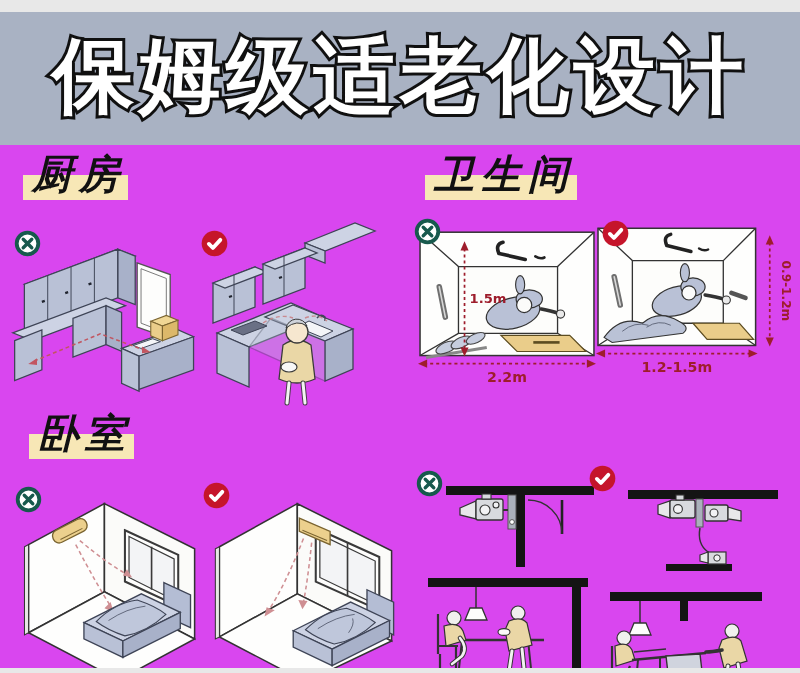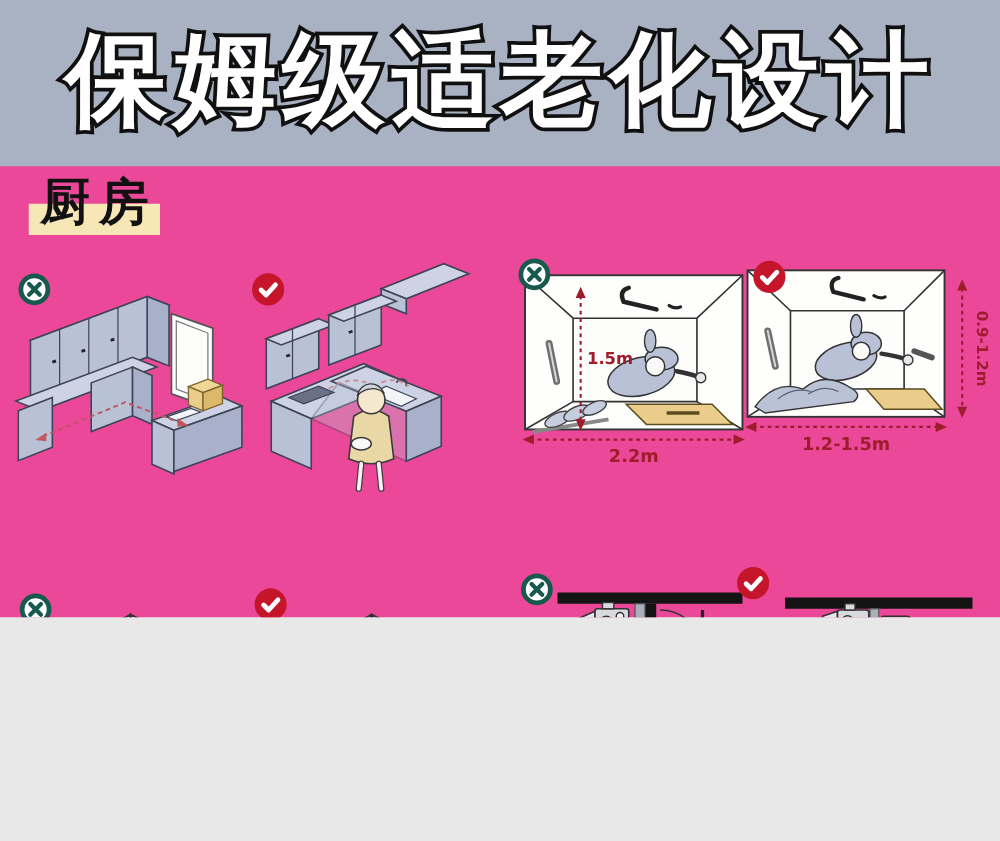--- a/index.html
+++ b/index.html
@@ -1,35 +1,35 @@
 <!DOCTYPE html>
 <html><head>
 <meta charset="utf-8">
 <style>
   html,body{margin:0;padding:0;background:#e8e8e8;}
   .poster{
-    position:relative;width:800px;height:494px;margin:0 auto;
-    background:#ec4899;overflow:hidden;
+    position:relative;width:800px;height:656px;margin:12px auto;
+    background:#d946ef;overflow:hidden;
     font-family:"DejaVu Sans","Liberation Sans",sans-serif;
   }
   
   .header-band{
     position:absolute;left:0;top:0;width:800px;height:133px;
     background:#a9b2c3;display:flex;align-items:center;justify-content:center;
   }
   .poster-title{
     margin:0;font-size:82px;font-weight:900;letter-spacing:5px;
     color:#ffffff;-webkit-text-stroke:6px #101010;paint-order:stroke fill;
     white-space:nowrap;transform:translateY(-2px);
   }
   
   .sec-label{position:absolute;z-index:3;}
   .sec-label .txt{
     position:relative;z-index:2;font-size:40px;font-weight:900;color:#111;
-    letter-spacing:7px;line-height:1.1;white-space:nowrap;
+    letter-spacing:7px;line-height:1.1;white-space:nowrap;font-style:italic;
   }
   .sec-label .hl{
     position:absolute;z-index:1;left:-9px;right:-2px;bottom:-4px;height:25px;
     background:#f7e7b6;
   }
   
   .mark{position:absolute;z-index:4;width:27px;height:27px;}
   .mark svg{display:block;width:100%;height:100%;}
   
   .illo{position:absolute;z-index:1;}
@@ -44,20 +44,28 @@
 
 <div class="poster">
 
   <div class="header-band">
     <h1 class="poster-title">保姆级适老化设计</h1>
   </div>
 
   <div class="sec-label" style="left:32px;top:140px;">
     <span class="hl"></span>
     <span class="txt">厨房</span>
+  </div>
+  <div class="sec-label" style="left:434px;top:140px;">
+    <span class="hl"></span>
+    <span class="txt">卫生间</span>
+  </div>
+  <div class="sec-label" style="left:38px;top:399px;">
+    <span class="hl"></span>
+    <span class="txt">卧室</span>
   </div>
 
   <span class="mark" style="left:14px;top:218px;">
     <svg viewBox="0 0 24 24">
         <circle cx="12" cy="12" r="9.6" fill="#ffffff" stroke="#17594d" stroke-width="3.4"></circle>
         <path d="M8.2 8.2 L15.8 15.8 M15.8 8.2 L8.2 15.8" stroke="#17594d" stroke-width="3" stroke-linecap="round"></path>
       </svg>
   </span>
   <span class="mark" style="left:201px;top:218px;">
     <svg viewBox="0 0 24 24">

